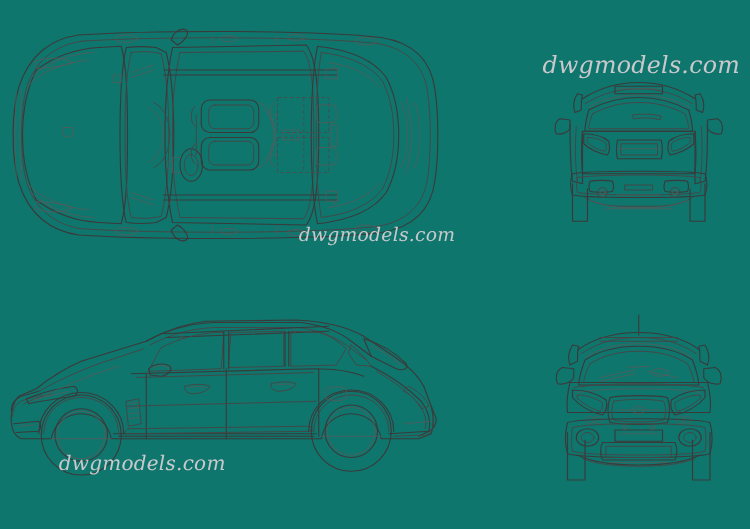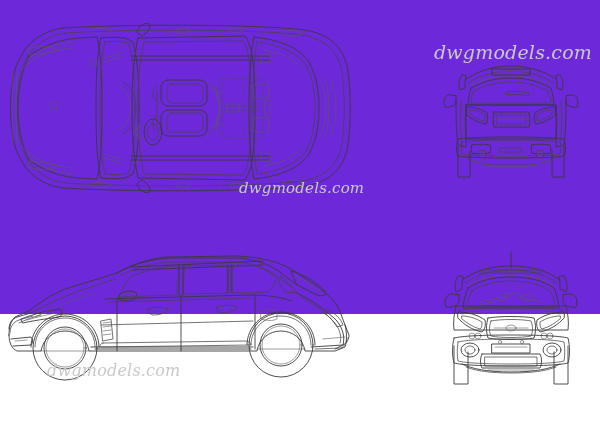--- a/index.html
+++ b/index.html
@@ -1,19 +1,19 @@
 <!DOCTYPE html>
 <html><head>
 <meta charset="utf-8">
 <title>CAD Drawing</title>
 <style>
   html,body{margin:0;padding:0;background:#ffffff;}
   body{width:600px;height:423px;overflow:hidden;
        font-family:"Liberation Sans",sans-serif;}
-  #sheet{position:relative;width:600px;height:314px;background:#6d28d9;}
+  #sheet{position:relative;width:600px;height:423px;background:#0f766e;}
   .view{position:absolute;}
   svg{display:block;overflow:visible;}
   .ln{fill:none;stroke:#3a3a3a;stroke-width:0.9;stroke-linecap:round;stroke-linejoin:round;}
   .ln2{fill:none;stroke:#454545;stroke-width:0.75;stroke-linecap:round;stroke-linejoin:round;}
   .lnf{fill:none;stroke:#5a5a5a;stroke-width:0.6;stroke-linecap:round;stroke-linejoin:round;}
   .dsh{fill:none;stroke:#4a4a4a;stroke-width:0.7;stroke-dasharray:3 2;stroke-linecap:butt;}
   .wm{position:absolute;color:#c9c9cc;font-family:"DejaVu Serif",serif;
       font-style:italic;font-weight:400;letter-spacing:.2px;white-space:nowrap;
       user-select:none;}
 </style>

